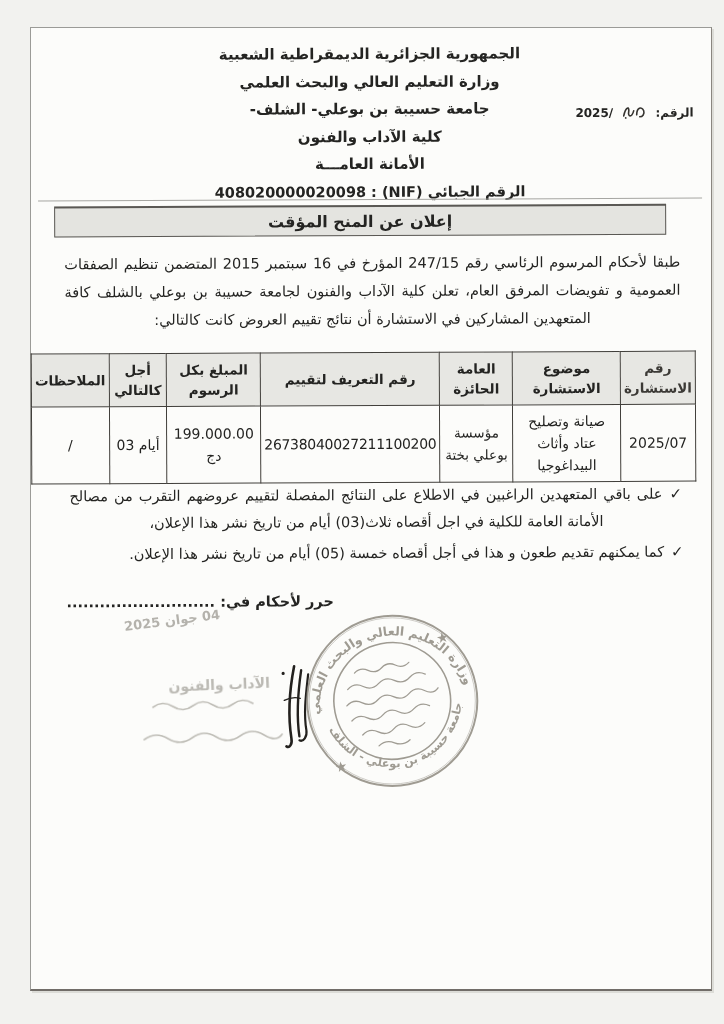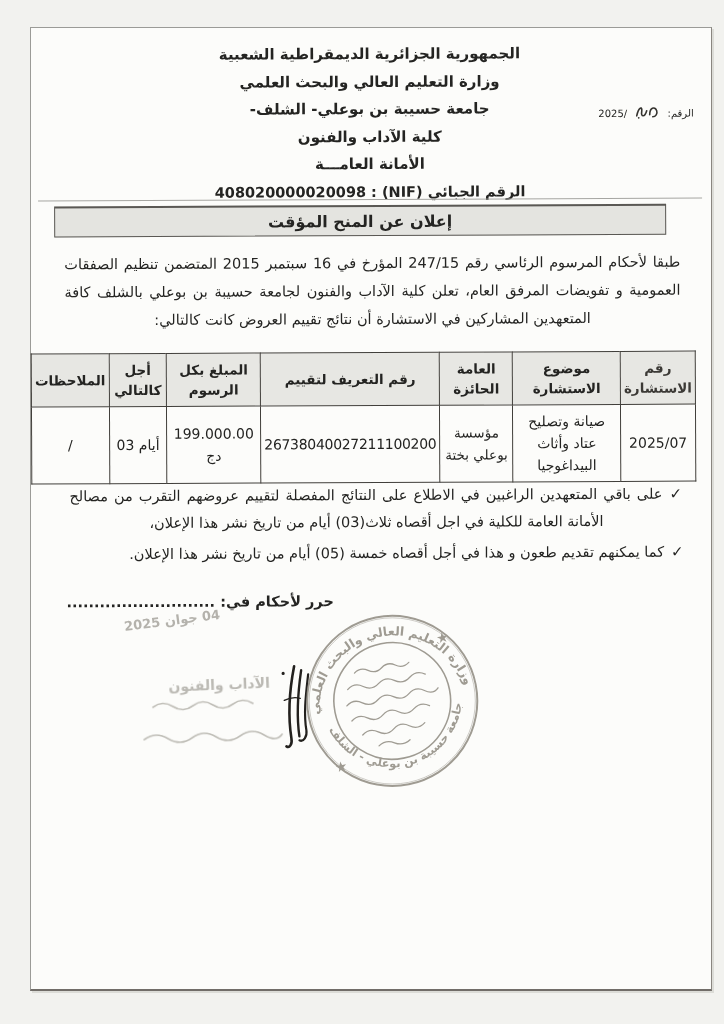--- a/index.html
+++ b/index.html
@@ -14,21 +14,21 @@
     background:#fcfcfa;
     border:1px solid #9b9b97;
     border-right-color:#8a8680;
     border-bottom:2px solid #716d68;
     box-shadow:2px 2px 0 #dcdcd7;
   }
   .content{position:absolute;inset:0;transform:rotate(-0.25deg);transform-origin:50% 40%;}
 
   .ref{
     position:absolute;top:74px;right:16px;
-    direction:rtl;font-size:10px;font-weight:400;white-space:nowrap;
+    direction:rtl;font-size:12px;font-weight:700;white-space:nowrap;
   }
   .ref svg{vertical-align:-4px;margin:0 2px;}
 
   .header-block{
     position:absolute;top:13px;left:0;right:0;
     text-align:center;direction:rtl;
     font-weight:700;font-size:15px;line-height:27.5px;
   }
   .header-line{white-space:nowrap;}
   .nif-line{font-size:14.5px;}

